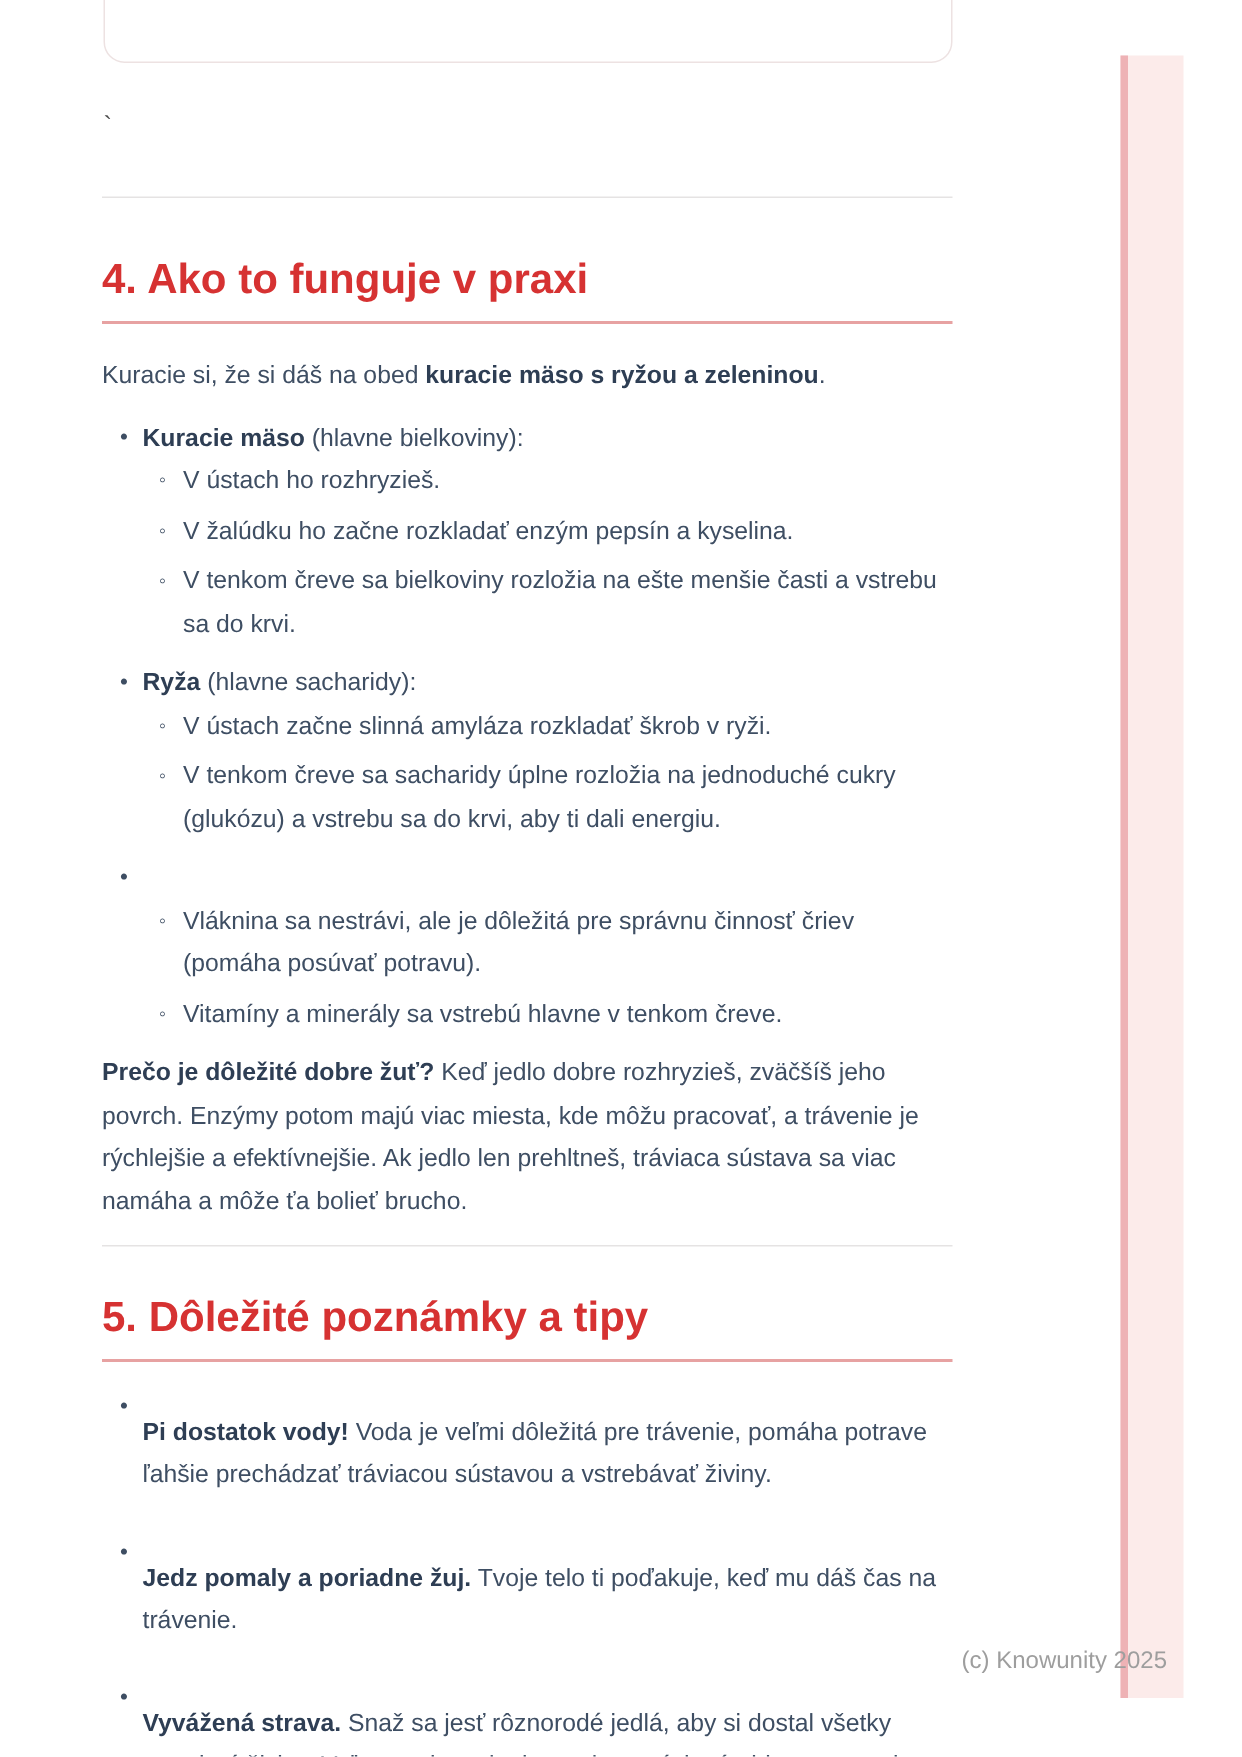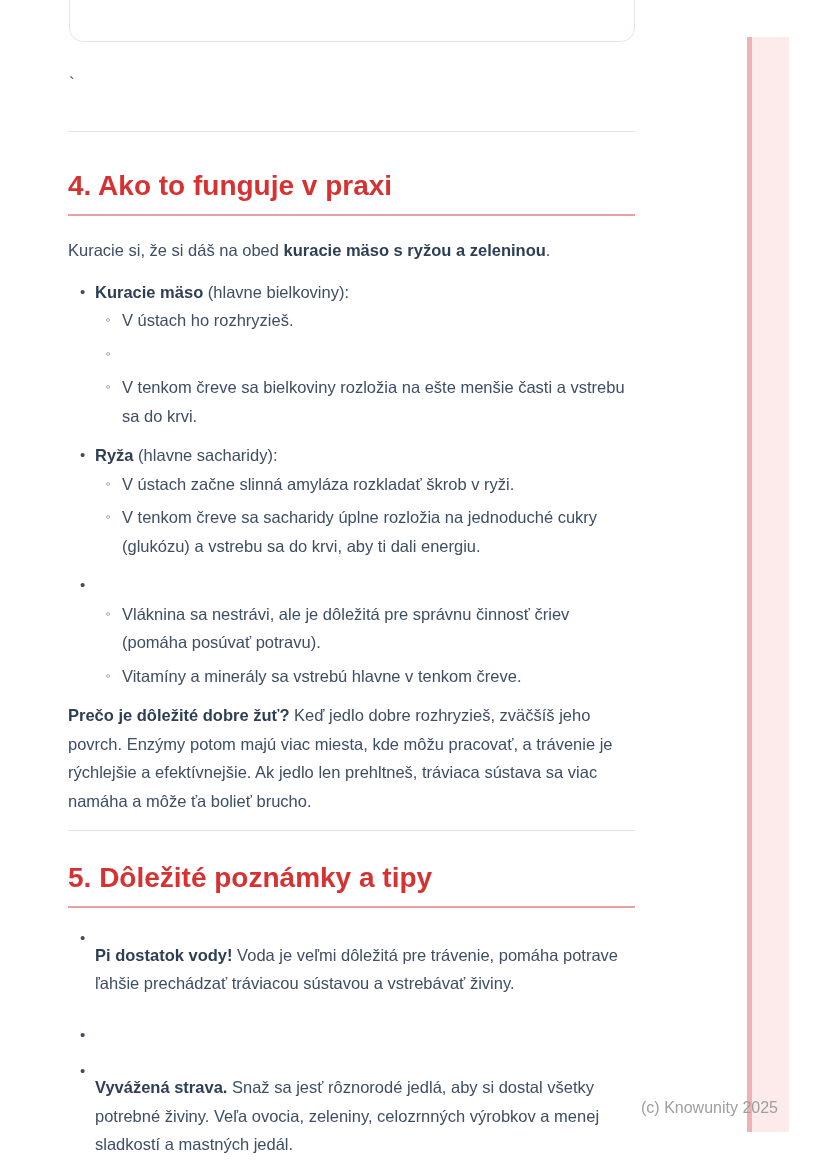--- a/index.html
+++ b/index.html
@@ -86,20 +86,21 @@
         <span class="m1">•</span>
         <p><b>Kuracie mäso</b><span> (hlavne bielkoviny):</span></p>
       </div>
       <ul class="sub">
         <li class="row">
             <span class="m2">◦</span>
             <p>V ústach ho rozhryzieš.</p>
           </li>
         <li class="row">
             <span class="m2">◦</span>
+            <p>V žalúdku ho začne rozkladať enzým pepsín a kyselina.</p>
           </li>
         <li class="row">
             <span class="m2">◦</span>
             <p>V tenkom čreve sa bielkoviny rozložia na ešte menšie časti a vstrebu sa do krvi.</p>
           </li>
       </ul>
     </li>
     <li>
       <div class="row lead">
         <span class="m1">•</span>
@@ -139,20 +140,21 @@
 
   <h2 class="sec sec5">5. Dôležité poznámky a tipy</h2>
 
   <ul class="l1 tips">
     <li class="row">
       <span class="m1">•</span>
       <p><b>Pi dostatok vody!</b><b class="bi"></b><b></b><span> Voda je veľmi dôležitá pre trávenie, pomáha potrave ľahšie prechádzať tráviacou sústavou a vstrebávať živiny.</span></p>
     </li>
     <li class="row">
       <span class="m1">•</span>
+      <p><b>Jedz pomaly a poriadne žuj.</b><b class="bi"></b><b></b><span> Tvoje telo ti poďakuje, keď mu dáš čas na trávenie.</span></p>
     </li>
     <li class="row">
       <span class="m1">•</span>
       <p><b>Vyvážená strava.</b><b class="bi"></b><b></b><span> Snaž sa jesť rôznorodé jedlá, aby si dostal všetky potrebné živiny. Veľa ovocia, zeleniny, celozrnných výrobkov a menej sladkostí a mastných jedál.</span></p>
     </li>
 
   </ul>
 </div>
 
 <div class="footer-credit">(c) Knowunity 2025</div>

